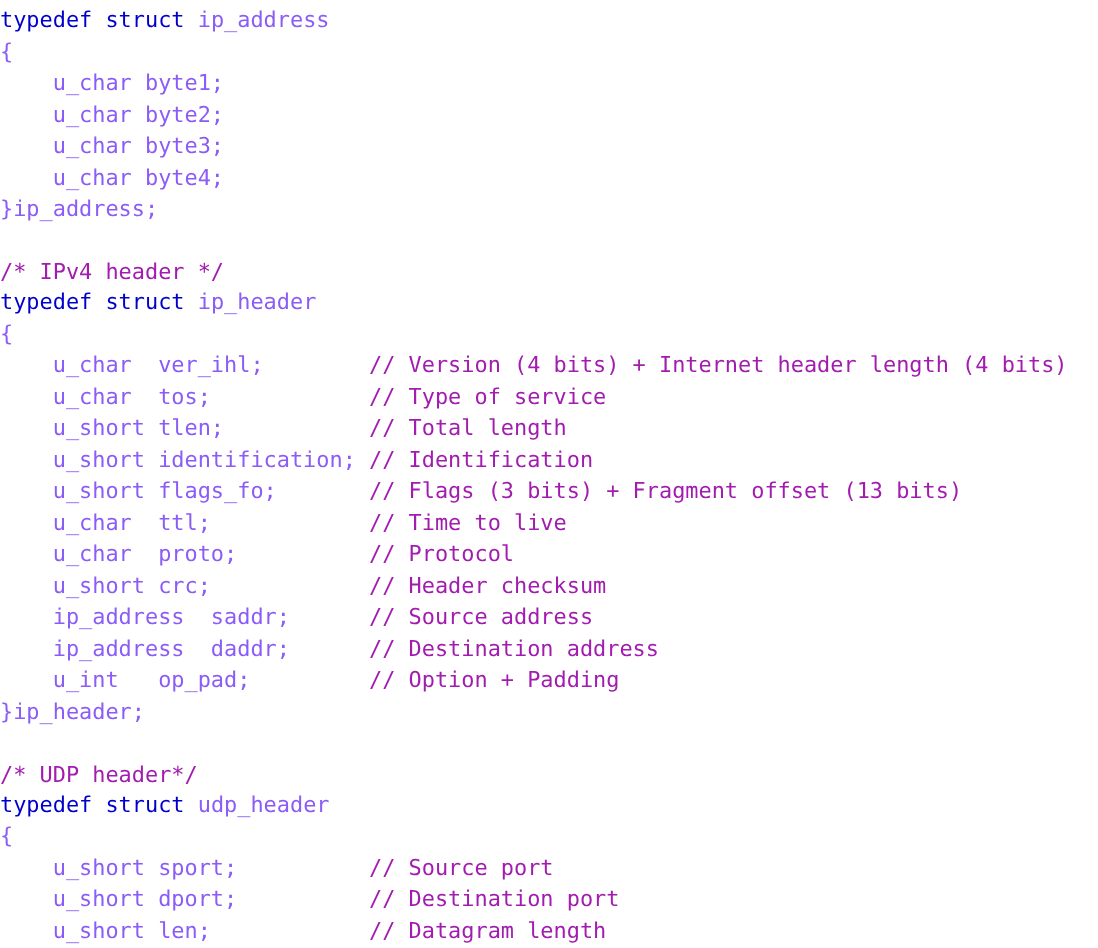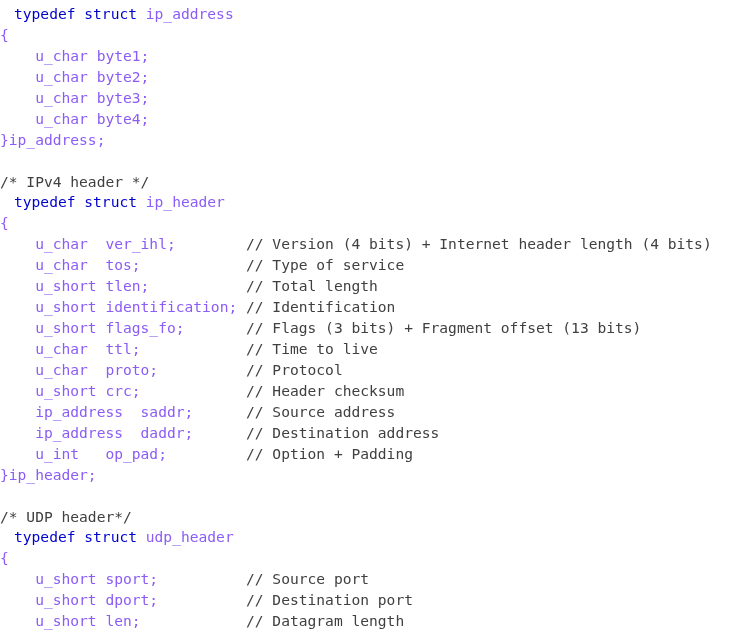--- a/index.html
+++ b/index.html
@@ -33,24 +33,24 @@
     color: #000000;
     -webkit-font-smoothing: none;
     font-smooth: never;
   }
   .code-line {
     display: block;
     height: 20.95px;
     white-space: pre;
   }
   .tok-plain   { color: #8b5cf6; }
-  .tok-keyword { color: #0000cd; padding-left: 14px; }
+  .tok-keyword { color: #0000cd; }
   .tok-comment { color: #1f7a33; }
   .code-line.is-blank::after {
     content: "\00a0";
   }
 </style>
-<style>.tok-keyword{color:#0000cd;}.tok-comment{color:#404040;}</style></head>
+<style>.tok-keyword{color:#0000cd;}.tok-comment{color:#a21caf;}</style></head>
 <body>
 
 <div id="code-surface" style="background: rgb(255, 255, 255);">
   <pre class="code-listing" id="code-listing" style="color: rgb(0, 0, 0);"><span class="code-line"><span class="tok-keyword">typedef struct</span><span class="tok-plain"> ip_address</span></span><span class="code-line"><span class="tok-plain">{</span></span><span class="code-line"><span class="tok-plain">    u_char byte1;</span></span><span class="code-line"><span class="tok-plain">    u_char byte2;</span></span><span class="code-line"><span class="tok-plain">    u_char byte3;</span></span><span class="code-line"><span class="tok-plain">    u_char byte4;</span></span><span class="code-line"><span class="tok-plain">}ip_address;</span></span><span class="code-line is-blank"></span><span class="code-line"><span class="tok-comment">/* IPv4 header */</span></span><span class="code-line"><span class="tok-keyword">typedef struct</span><span class="tok-plain"> ip_header</span></span><span class="code-line"><span class="tok-plain">{</span></span><span class="code-line"><span class="tok-plain">    u_char  ver_ihl;        </span><span class="tok-comment">// Version (4 bits) + Internet header length (4 bits)</span></span><span class="code-line"><span class="tok-plain">    u_char  tos;            </span><span class="tok-comment">// Type of service</span></span><span class="code-line"><span class="tok-plain">    u_short tlen;           </span><span class="tok-comment">// Total length</span></span><span class="code-line"><span class="tok-plain">    u_short identification; </span><span class="tok-comment">// Identification</span></span><span class="code-line"><span class="tok-plain">    u_short flags_fo;       </span><span class="tok-comment">// Flags (3 bits) + Fragment offset (13 bits)</span></span><span class="code-line"><span class="tok-plain">    u_char  ttl;            </span><span class="tok-comment">// Time to live</span></span><span class="code-line"><span class="tok-plain">    u_char  proto;          </span><span class="tok-comment">// Protocol</span></span><span class="code-line"><span class="tok-plain">    u_short crc;            </span><span class="tok-comment">// Header checksum</span></span><span class="code-line"><span class="tok-plain">    ip_address  saddr;      </span><span class="tok-comment">// Source address</span></span><span class="code-line"><span class="tok-plain">    ip_address  daddr;      </span><span class="tok-comment">// Destination address</span></span><span class="code-line"><span class="tok-plain">    u_int   op_pad;         </span><span class="tok-comment">// Option + Padding</span></span><span class="code-line"><span class="tok-plain">}ip_header;</span></span><span class="code-line is-blank"></span><span class="code-line"><span class="tok-comment">/* UDP header*/</span></span><span class="code-line"><span class="tok-keyword">typedef struct</span><span class="tok-plain"> udp_header</span></span><span class="code-line"><span class="tok-plain">{</span></span><span class="code-line"><span class="tok-plain">    u_short sport;          </span><span class="tok-comment">// Source port</span></span><span class="code-line"><span class="tok-plain">    u_short dport;          </span><span class="tok-comment">// Destination port</span></span><span class="code-line"><span class="tok-plain">    u_short len;            </span><span class="tok-comment">// Datagram length</span></span></pre>
 </div>
 
 </body></html>

